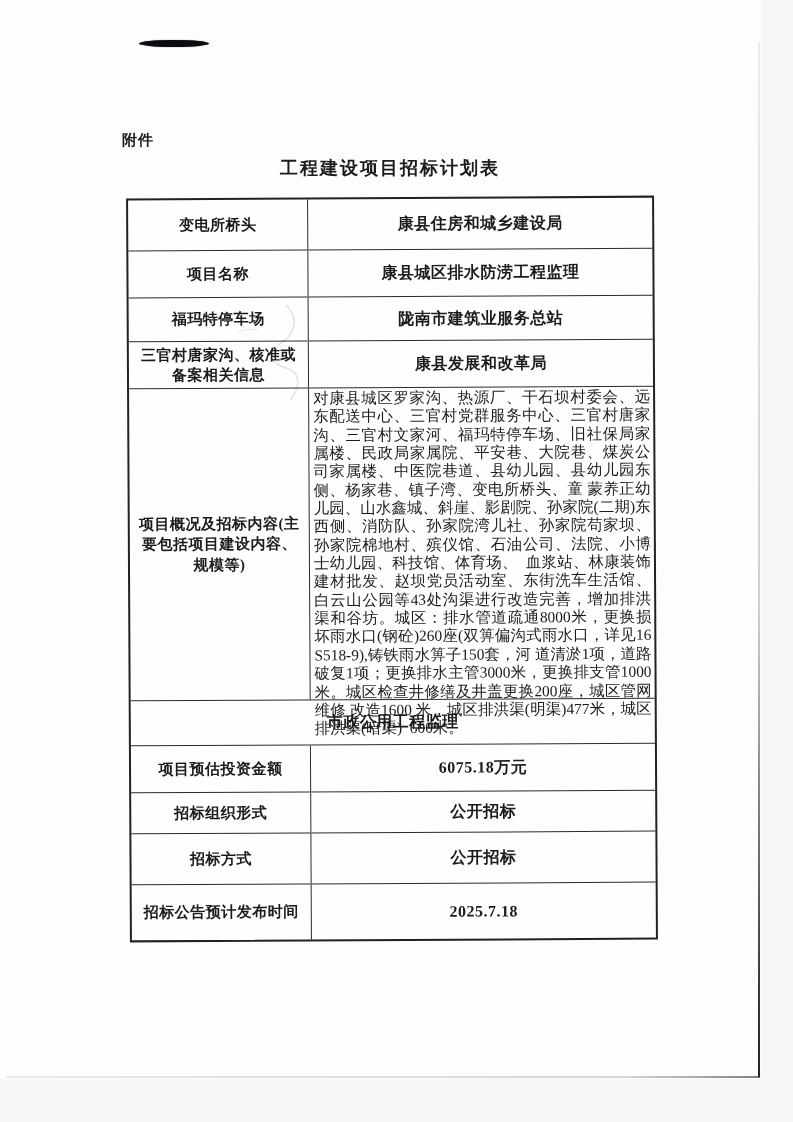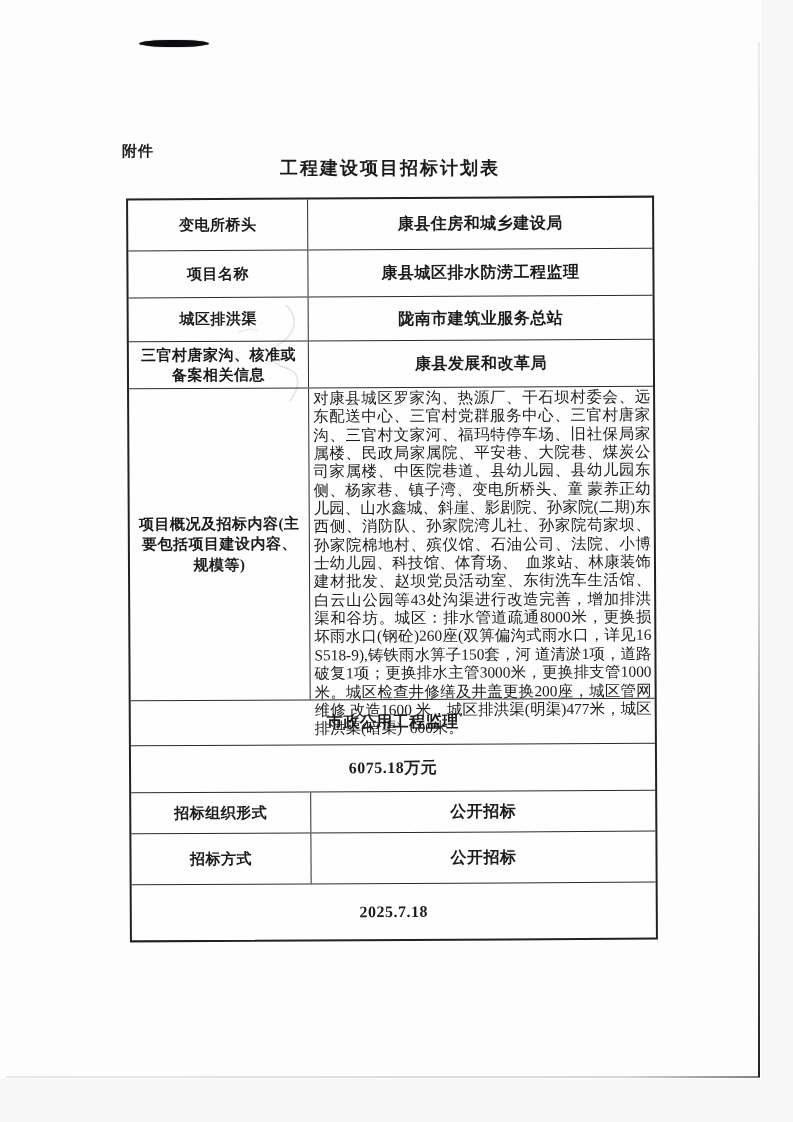--- a/index.html
+++ b/index.html
@@ -12,21 +12,21 @@
   .outside-right{position:absolute;left:761px;top:0;width:32px;height:1122px;background:#f7f7f8;}
   .outside-bottom{position:absolute;left:0;top:1079px;width:793px;height:43px;background:#f7f7f8;}
   .edge-right{position:absolute;left:758px;top:42px;width:2px;height:1035px;
     background:linear-gradient(to bottom,rgba(40,40,45,0.08),rgba(40,40,45,0.22) 55%,rgba(12,12,16,0.80) 90%,rgba(12,12,16,0.9));}
   .edge-bottom{position:absolute;left:6px;top:1076px;width:754px;height:2px;
     background:linear-gradient(to right,rgba(60,60,65,0.10),rgba(60,60,65,0.20) 82%,rgba(25,25,30,0.55));}
   .ink-streak{position:absolute;left:139px;top:40px;width:70px;height:7px;
     background:#0b0b10;border-radius:50%;
     box-shadow:0 0 1px 0 rgba(11,11,16,0.8);}
   .scribble{position:absolute;left:228px;top:293px;width:130px;height:115px;pointer-events:none;}
-  .attachment{position:absolute;left:122px;top:142px;font-size:15px;font-weight:700;letter-spacing:1px;}
+  .attachment{position:absolute;left:122px;top:131px;font-size:15px;font-weight:700;letter-spacing:1px;}
   .doc-title{position:absolute;left:128px;top:156px;width:524px;text-align:center;
     font-size:18px;font-weight:700;letter-spacing:2px;}
   .table-wrap{position:absolute;left:128px;top:197px;width:524px;
     border:2px solid #222226;transform:rotate(-0.3deg);background:rgba(255,255,255,0.4);}
   .tr{display:flex;box-sizing:border-box;border-bottom:1.6px solid #2c2c30;}
   .tr:last-child{border-bottom:none;}
   .td{box-sizing:border-box;display:flex;align-items:center;justify-content:center;
     text-align:center;line-height:1.35;}
   .td.label{width:180px;border-right:1.6px solid #2c2c30;padding:2px 6px;
     font-size:15px;font-weight:600;letter-spacing:0.5px;}
@@ -59,49 +59,51 @@
     <div class="td label">变电所桥头</div>
     <div class="td value">康县住房和城乡建设局</div>
   </div>
 
   <div class="tr" style="height:47px">
     <div class="td label">项目名称</div>
     <div class="td value">康县城区排水防涝工程监理</div>
   </div>
 
   <div class="tr" style="height:44px">
-    <div class="td label">城区排洪渠</div>
+    <div class="td label">福玛特停车场</div>
     <div class="td value">陇南市建筑业服务总站</div>
   </div>
 
   <div class="tr" style="height:47px">
     <div class="td label">三官村唐家沟、核准或备案相关信息</div>
     <div class="td value">康县发展和改革局</div>
   </div>
 
   <div class="tr" style="height:312px">
     <div class="td label">项目概况及招标内容(主要包括项目建设内容、规模等)</div>
     <div class="td value desc">对康县城区罗家沟、热源厂、干石坝村委会、远东配送中心、三官村党群服务中心、三官村唐家沟、三官村文家河、福玛特停车场、旧社保局家属楼、民政局家属院、平安巷、大院巷、煤炭公司家属楼、中医院巷道、县幼儿园、县幼儿园东侧、杨家巷、镇子湾、变电所桥头、童 蒙养正幼儿园、山水鑫城、斜崖、影剧院、孙家院(二期)东西侧、消防队、孙家院湾儿社、孙家院苟家坝、孙家院棉地村、殡仪馆、石油公司、法院、小博士幼儿园、科技馆、体育场、  血浆站、林康装饰建材批发、赵坝党员活动室、东街洗车生活馆、白云山公园等43处沟渠进行改造完善，增加排洪渠和谷坊。城区：排水管道疏通8000米，更换损坏雨水口(钢砼)260座(双箅偏沟式雨水口，详见16S518-9),铸铁雨水箅子150套，河 道清淤1项，道路破复1项；更换排水主管3000米，更换排支管1000米。城区检查井修缮及井盖更换200座，城区管网维修 改造1600 米，城区排洪渠(明渠)477米，城区排洪渠(暗渠)  600米。</div>
   </div>
 
   <div class="tr" style="height:45px">
     <div class="td value">市政公用工程监理</div>
   </div>
 
   <div class="tr" style="height:47px">
+    <div class="td label">项目预估投资金额</div>
     <div class="td value">6075.18万元</div>
   </div>
 
   <div class="tr" style="height:41px">
     <div class="td label">招标组织形式</div>
     <div class="td value">公开招标</div>
   </div>
 
   <div class="tr" style="height:51px">
     <div class="td label">招标方式</div>
     <div class="td value">公开招标</div>
   </div>
 
   <div class="tr" style="height:55px">
+    <div class="td label">招标公告预计发布时间</div>
     <div class="td value">2025.7.18</div>
   </div>
 
 </div>
 
 </body></html>

